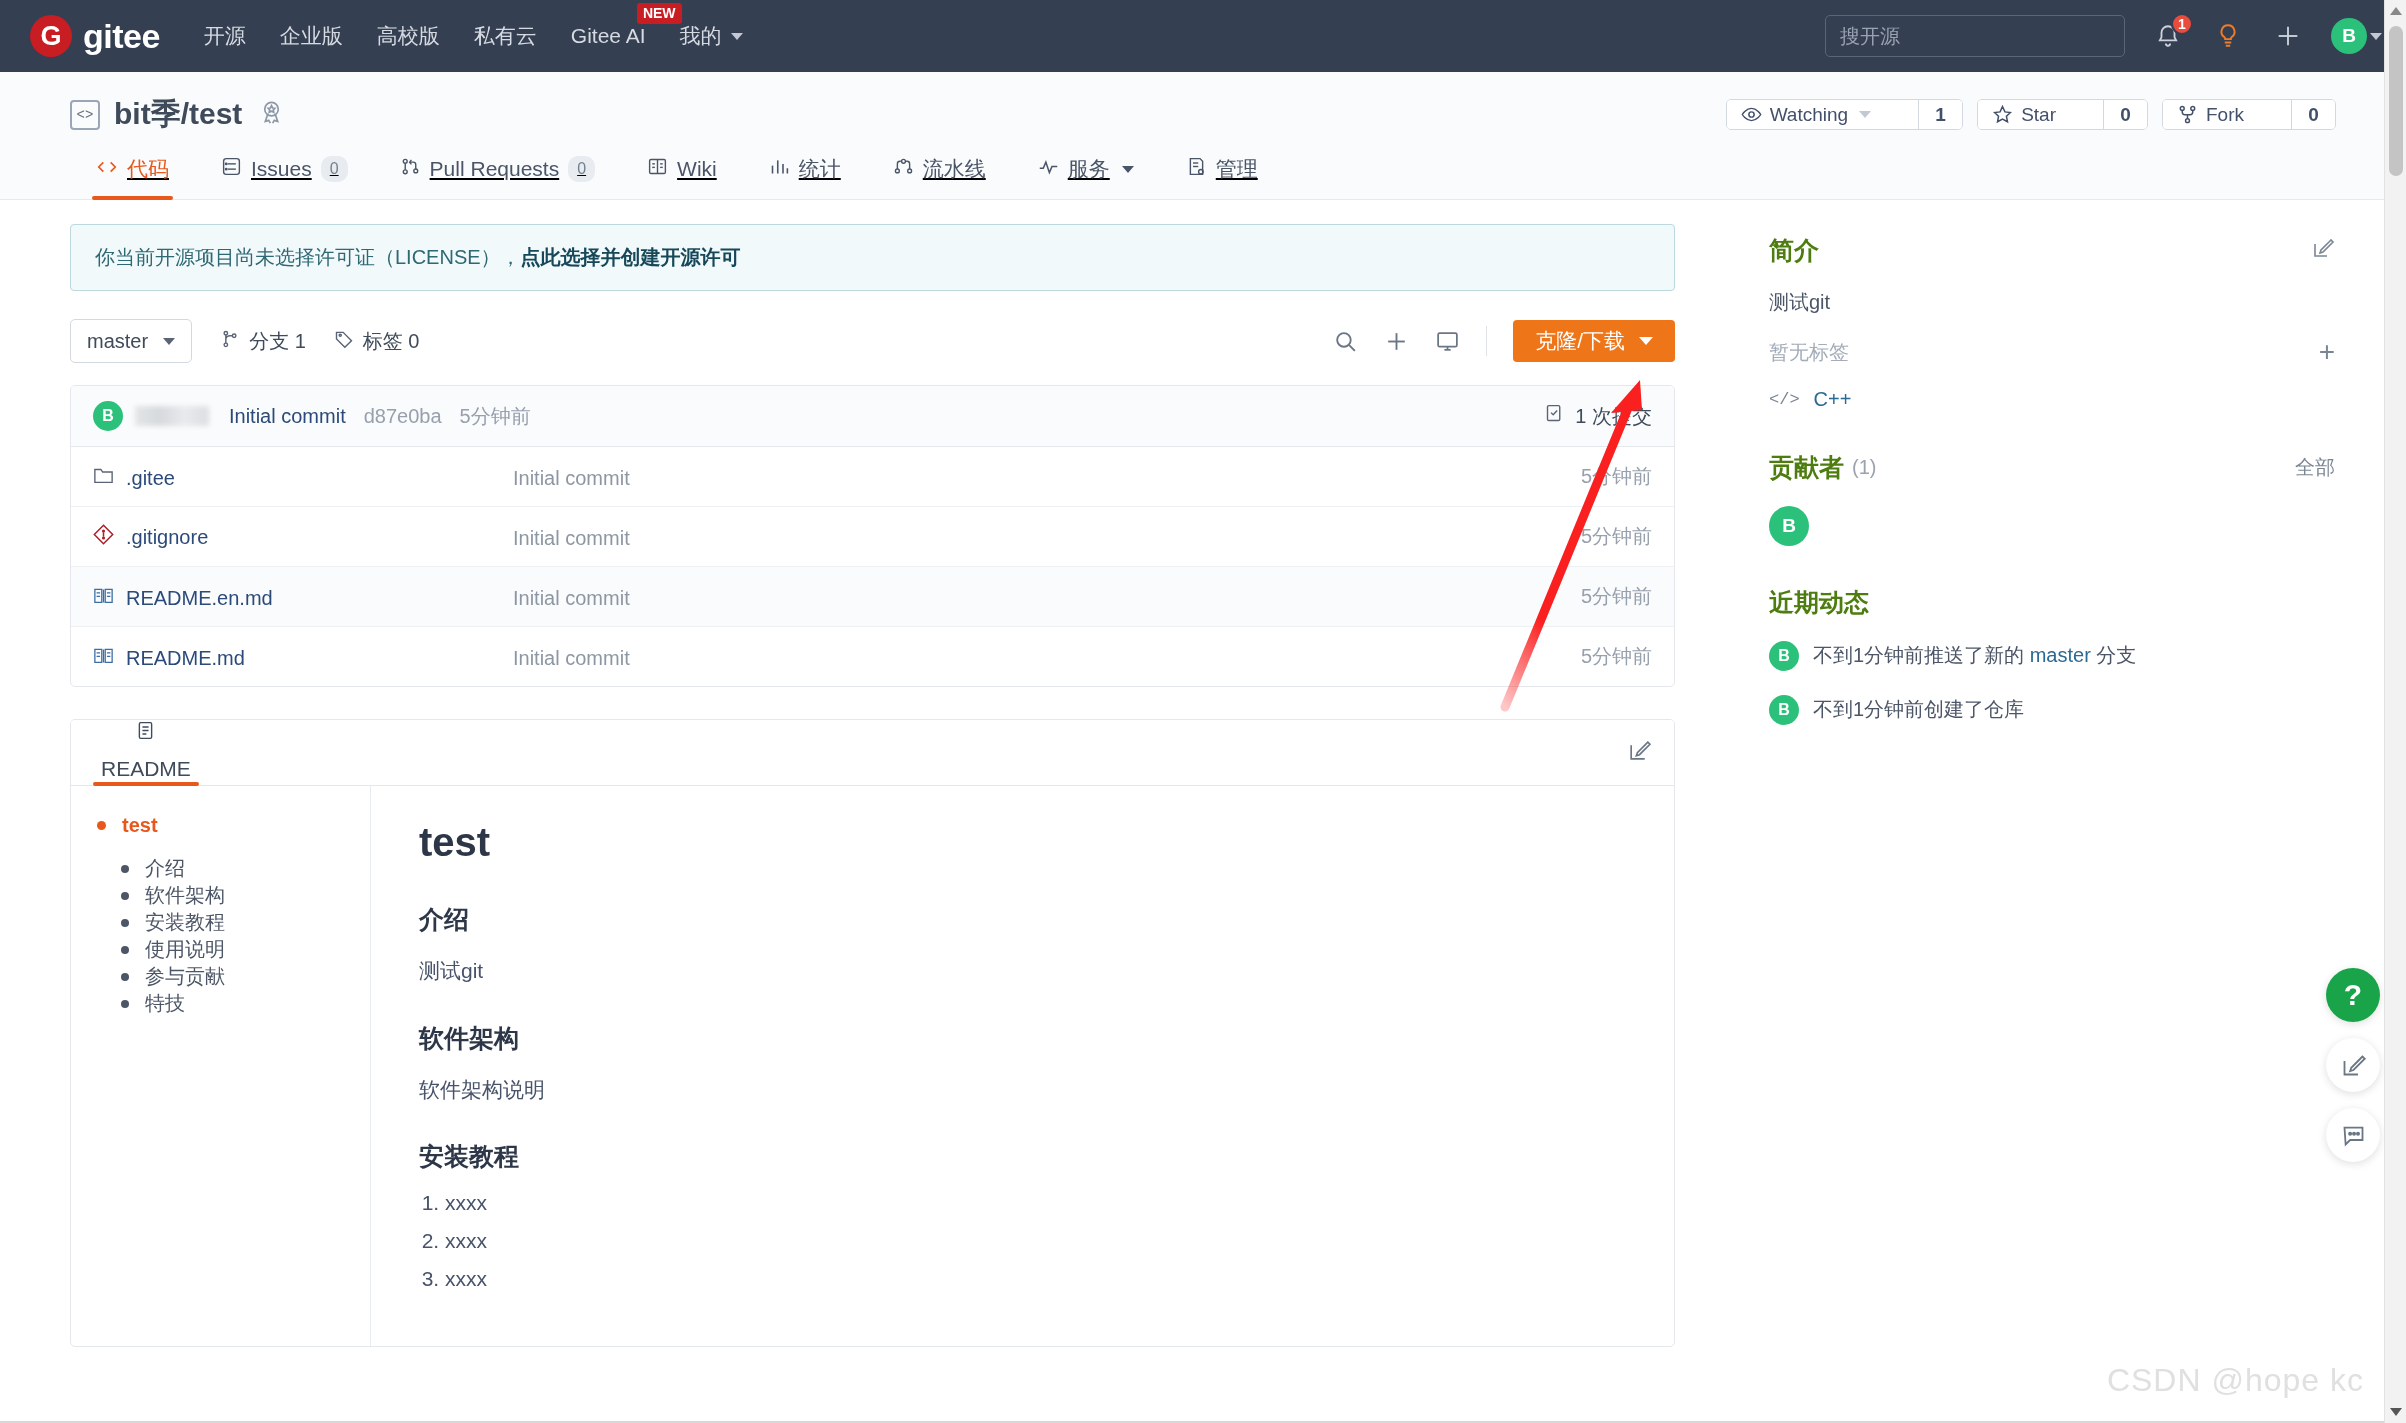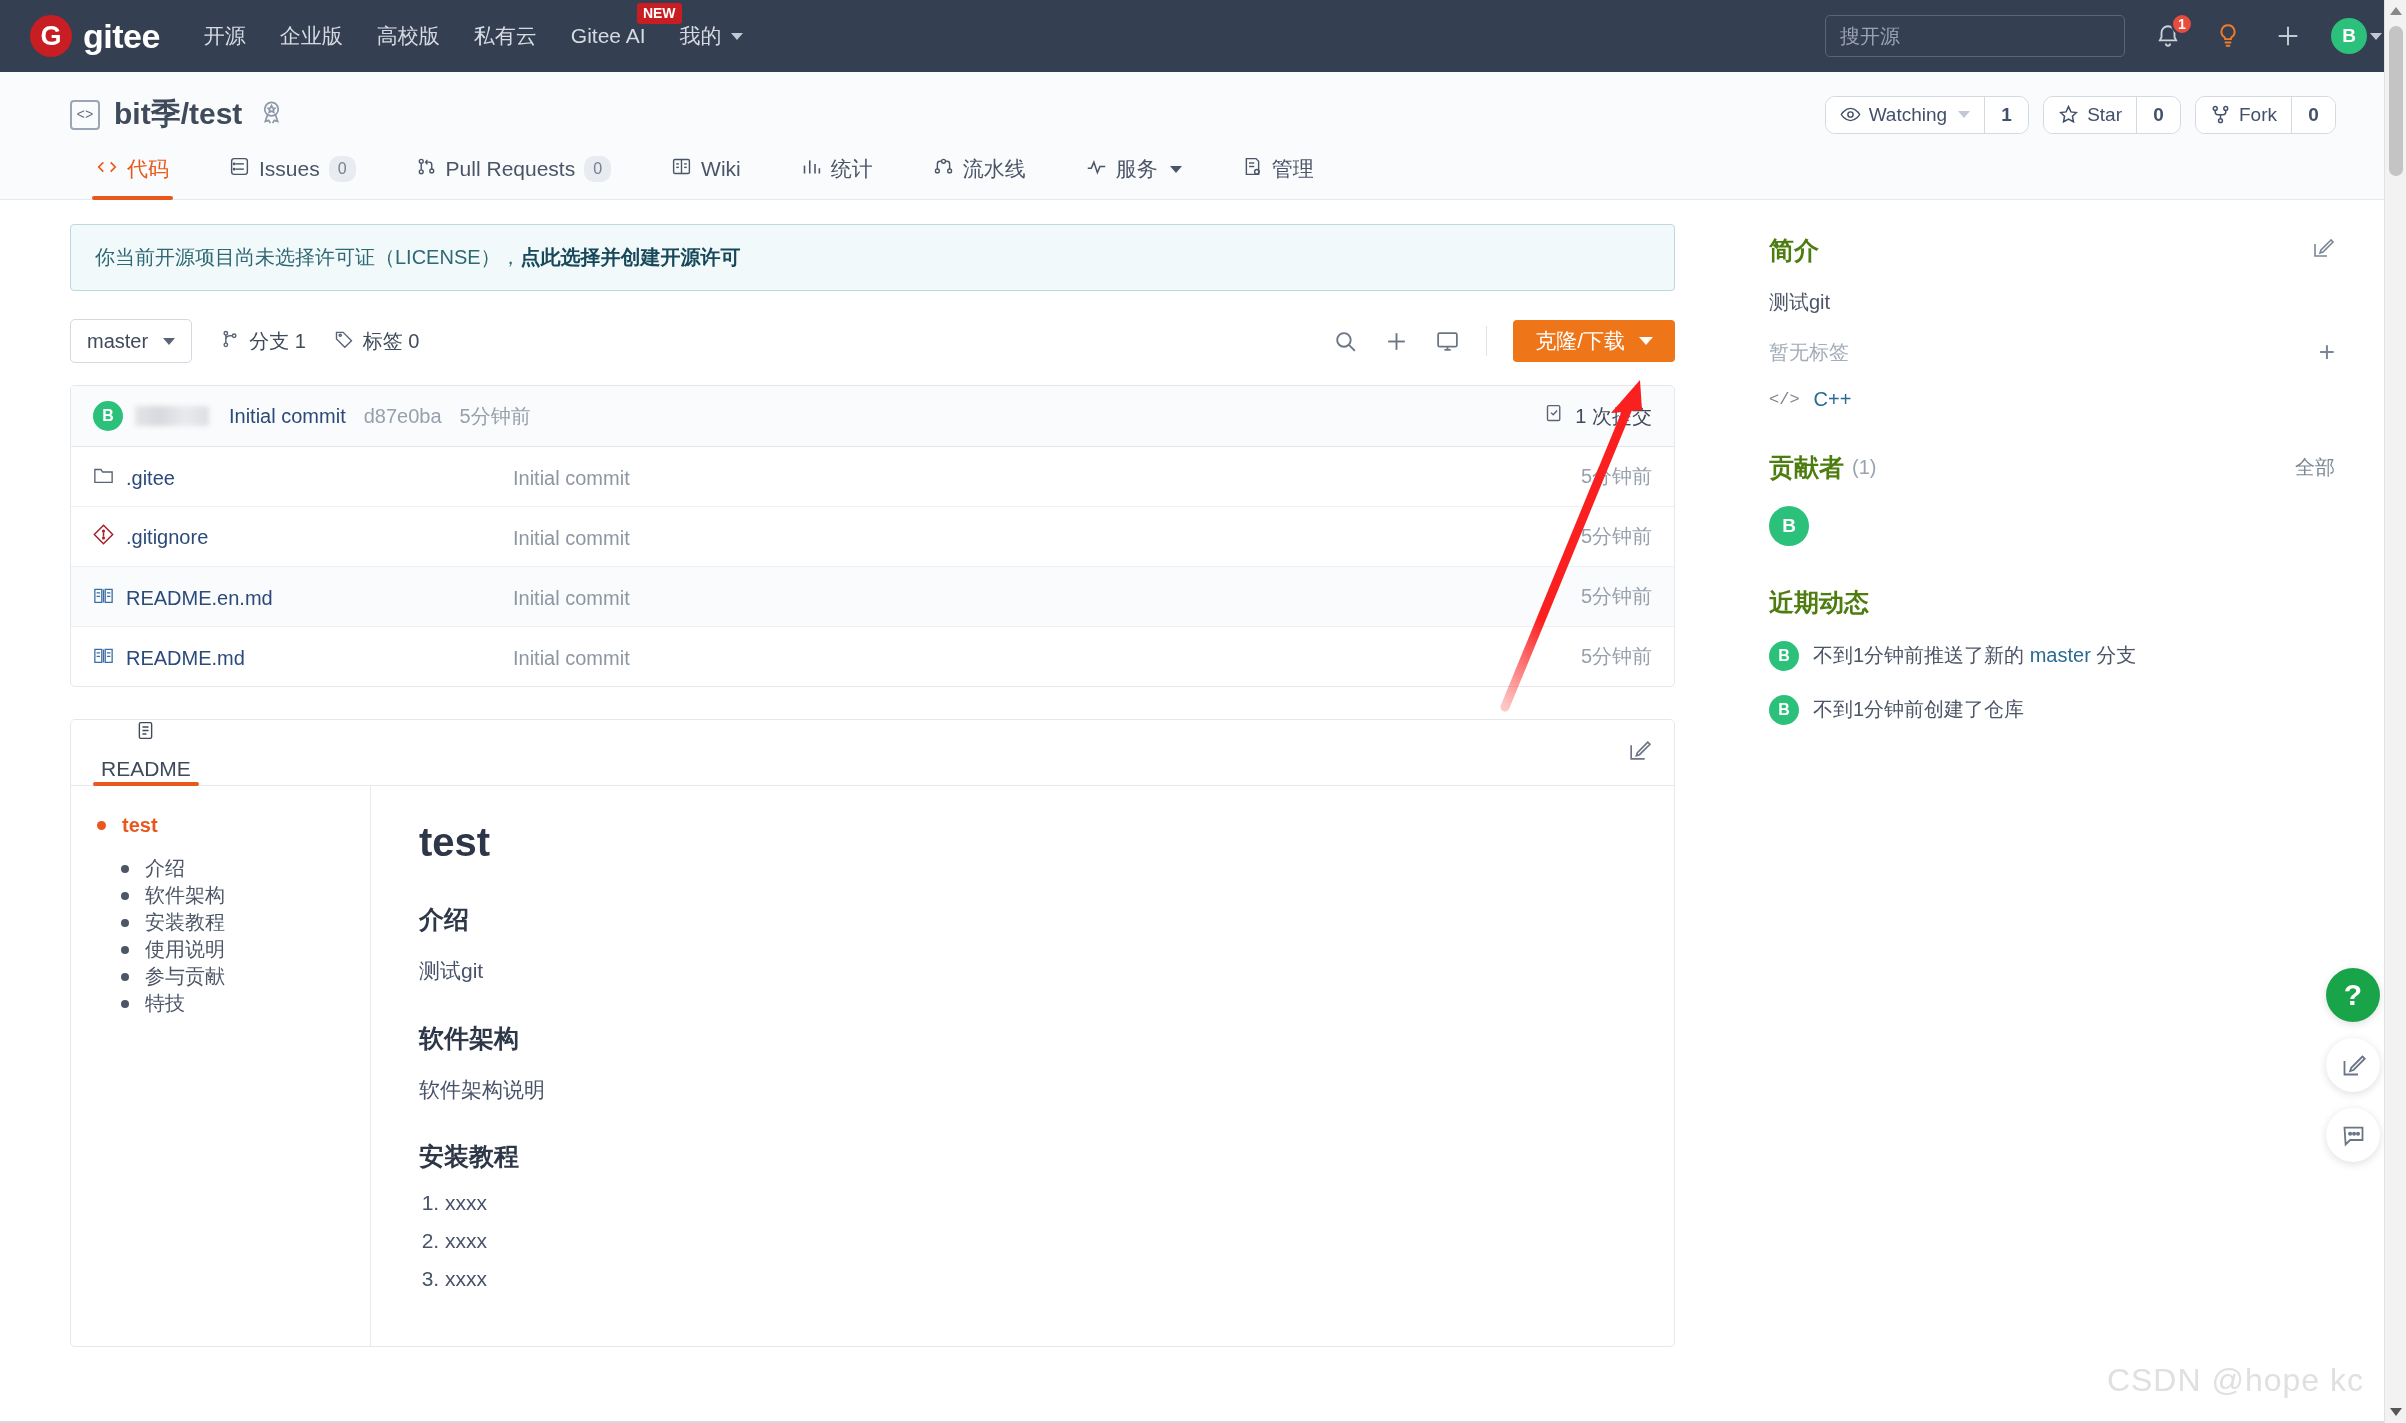--- a/index.html
+++ b/index.html
@@ -66,29 +66,29 @@
   .repo-header { background: #fafbfc; border-bottom: 1px solid #e6eaef; padding: 22px 70px 0 70px; }
   .repo-title-row { display: flex; align-items: center; }
   .repo-icon {
     width: 30px; height: 30px; border: 2px solid #9aa5b5; border-radius: 4px;
     display: flex; align-items: center; justify-content: center; color: #67707f;
     font-size: 14px; margin-right: 14px; font-family: "Liberation Mono", monospace;
   }
   .repo-name { font-size: 30px; font-weight: bold; color: #3f4a5a; }
   .repo-badge-icon { margin-left: 16px; color: #8d97a8; }
   .repo-actions { margin-left: auto; display: flex; gap: 14px; }
-  .btn-group { display: flex; border: 1px solid #d3d9e0; border-radius: 10px; overflow: hidden;
-    background: #fff; height: 38px; }
+  .btn-group { display: flex; border: 1px solid #d3d9e0; border-radius: 5px; overflow: hidden;
+    background: #fff; height: 31px; gap: 33px; }
   .btn-seg {
     display: flex; align-items: center; gap: 8px; padding: 0 14px; font-size: 19px;
     color: #43506a; background: #fff; cursor: pointer; white-space: nowrap;
   }
   .btn-seg.count { border-left: 1px solid #d3d9e0; font-weight: bold; min-width: 44px;
     justify-content: center; }
-  .tabs { display: flex; gap: 8px; margin-top: 20px; }
+  .tabs { display: flex; gap: 0; margin-top: 20px; text-decoration: underline; }
   .tab {
     display: flex; align-items: center; gap: 9px; padding: 0 26px 16px 26px;
     font-size: 21px; color: #4a5568; cursor: pointer; position: relative; white-space: nowrap;
   }
   .tab.active { color: #e8581c; }
   .tab.active::after {
     content: ""; position: absolute; left: 22px; right: 22px; bottom: -1px;
     height: 4px; background: #e8581c; border-radius: 2px;
   }
   .tab-count {

